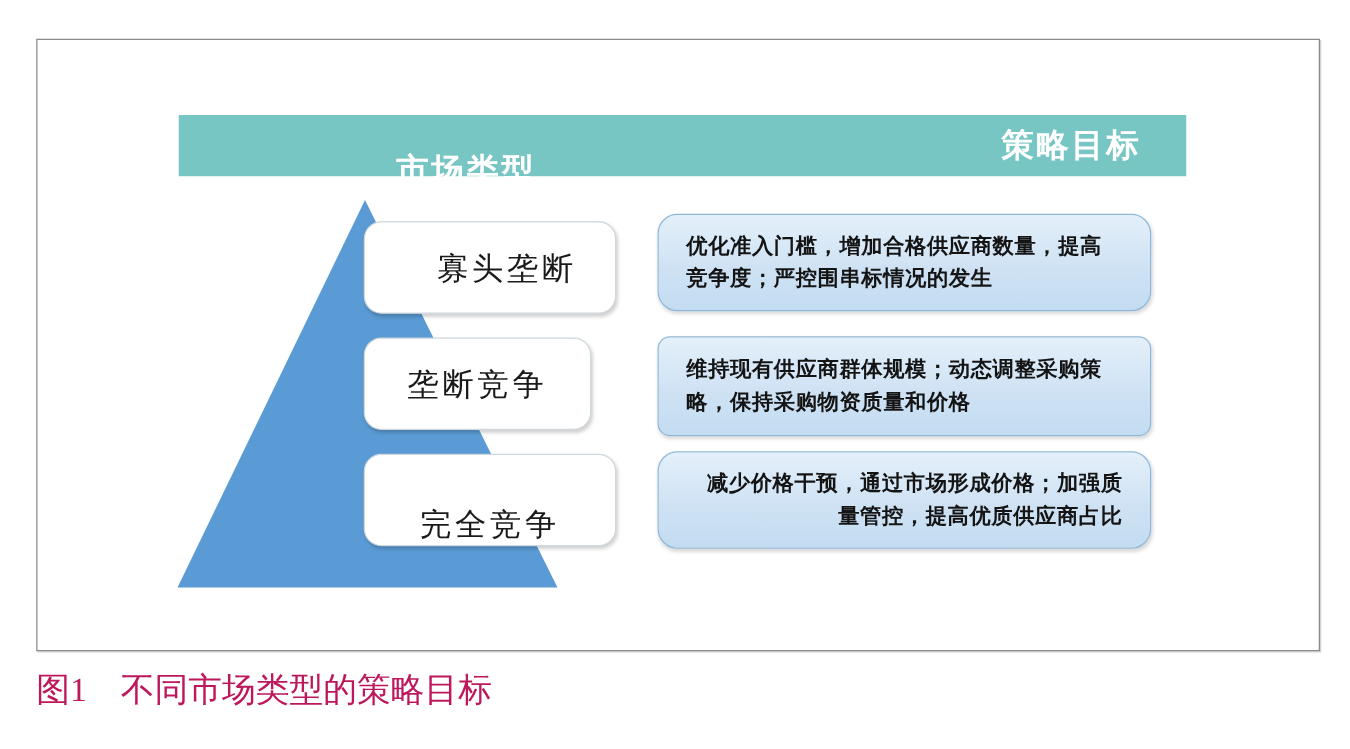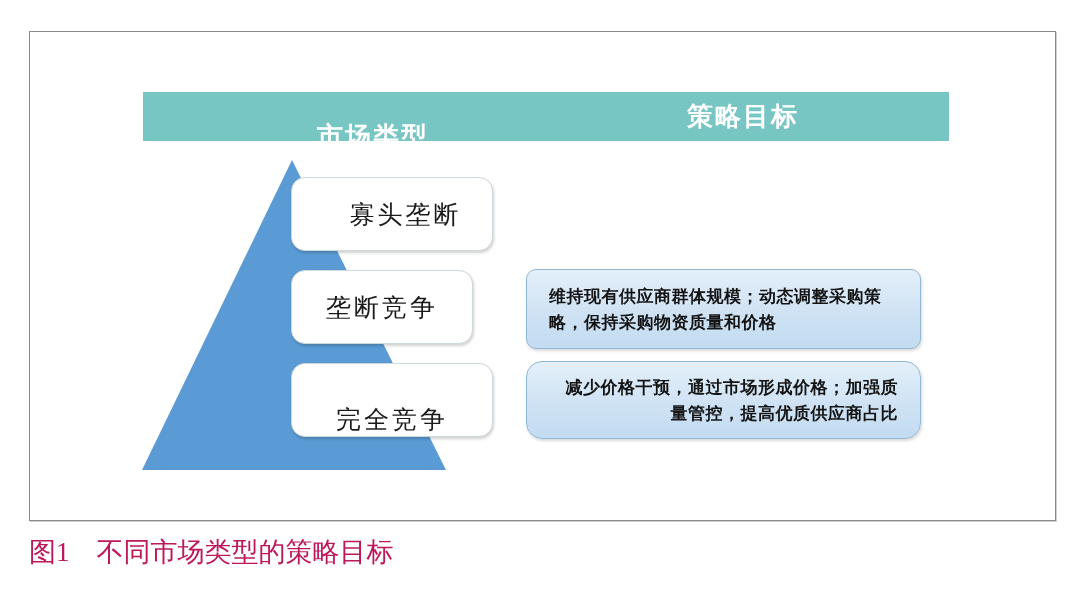--- a/index.html
+++ b/index.html
@@ -43,21 +43,21 @@
     height: 49px;
     line-height: 49px;
     color: #ffffff;
     font-weight: bold;
     font-size: 26px;
     letter-spacing: 2px;
     white-space: nowrap;
     text-align: center;
   }
   #header-col-market  { left: 70px;  width: 320px; margin-top: 20px; }
-  #header-col-strategy{ left: 430px; width: 340px; }
+  #header-col-strategy{ left: 430px; width: 340px; text-align: right; }
 
   
   #pyramid {
     position: absolute;
     left: 110px;  
     top: 128px;   
     width: 310px;
     height: 312px;
     overflow: visible;
   }
@@ -147,20 +147,23 @@
   <div class="tier-box" id="tier-box-0">
     <span class="tier-label">寡头垄断</span>
   </div>
   <div class="tier-box" id="tier-box-1">
     <span class="tier-label">垄断竞争</span>
   </div>
   <div class="tier-box" id="tier-box-2">
     <span class="tier-label">完全竞争</span>
   </div>
 
+  <div class="strategy-box" id="strategy-box-0">
+    <div class="strategy-text">优化准入门槛，增加合格供应商数量，提高竞争度；严控围串标情况的发生</div>
+  </div>
   <div class="strategy-box" id="strategy-box-1">
     <div class="strategy-text">维持现有供应商群体规模；动态调整采购策略，保持采购物资质量和价格</div>
   </div>
   <div class="strategy-box" id="strategy-box-2">
     <div class="strategy-text">减少价格干预，通过市场形成价格；加强质量管控，提高优质供应商占比</div>
   </div>
 
 </div>
 
 <div id="figure-caption">图1　不同市场类型的策略目标</div>

